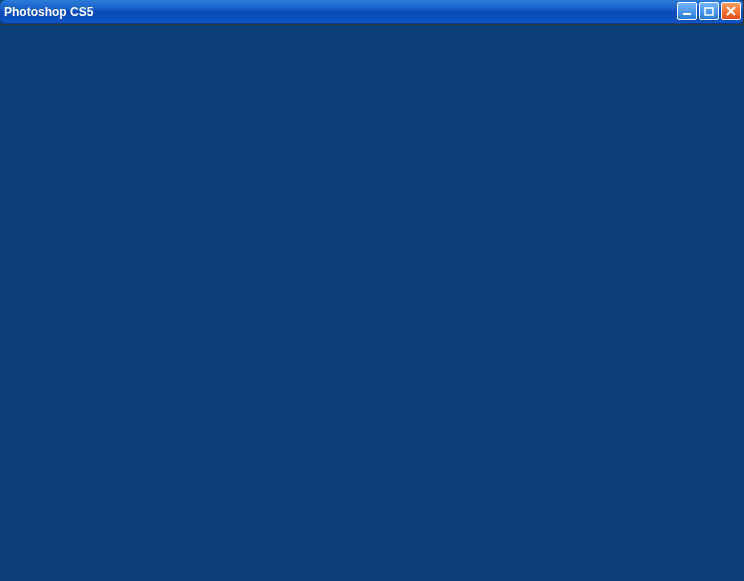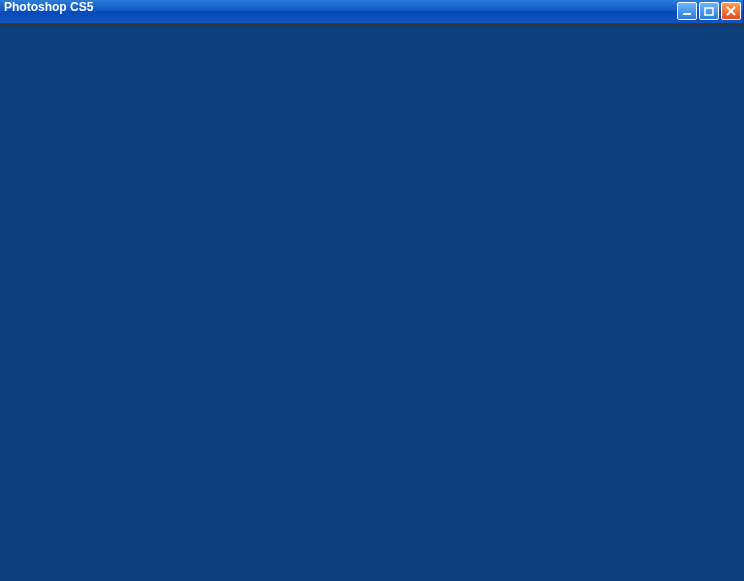--- a/index.html
+++ b/index.html
@@ -15,22 +15,24 @@
     border-right: 1px solid #333;
     border-bottom: 1px solid #333;
   }
 
   
   .titlebar {
     height: 24px;
     width: 744px;
     background: linear-gradient(to bottom, #2b7cd8, #0f54c3 50%, #0948b7 50%, #0f54c3);
     display: flex;
+    align-items: center;
     border-bottom: 1px solid #0a3a8a;
     position: relative;
+    border-radius: 6px;
   }
   .title-text {
     color: #ffffff;
     font-size: 12px;
     font-weight: bold;
     margin-left: 4px;
   }
   .win-controls {
     position: absolute;
     right: 3px;

